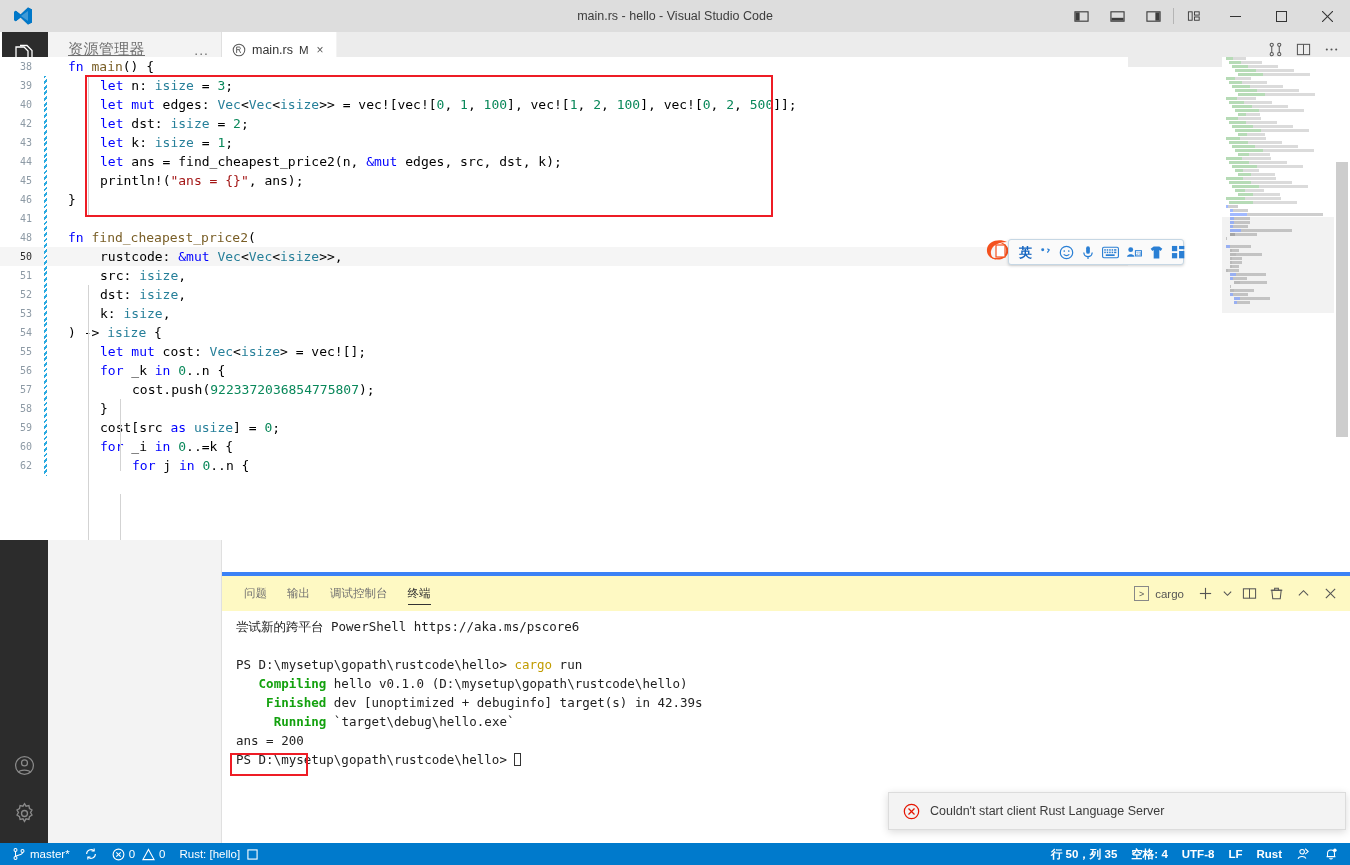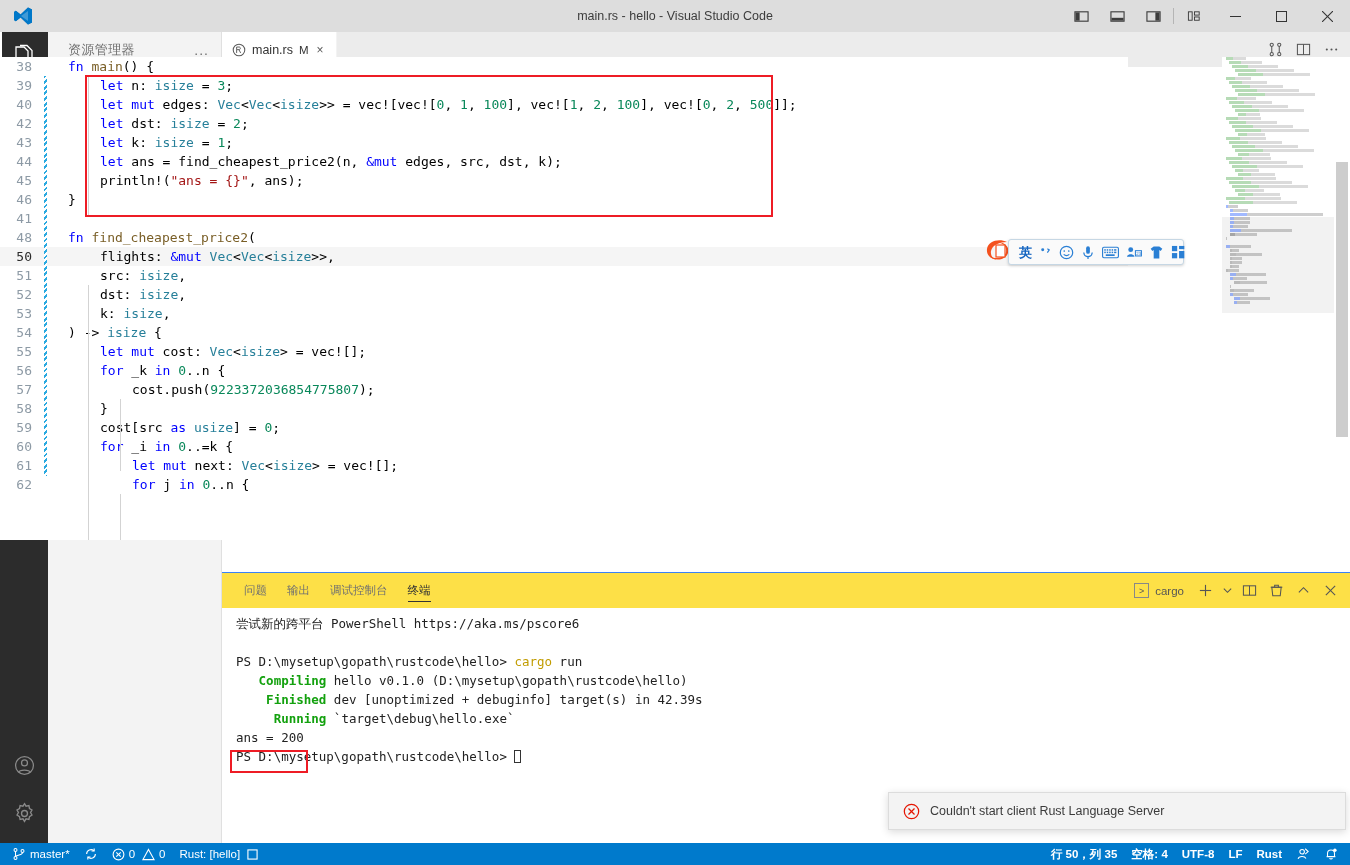--- a/index.html
+++ b/index.html
@@ -60,21 +60,21 @@
 
   
   .sidebar {
     position: absolute; top: 32px; left: 48px; width: 174px; height: 811px;
     background: #f3f3f3; border-right: 1px solid #e0e0e0;
   }
   .sb-header {
     height: 35px; display: flex; align-items: center; justify-content: space-between;
     padding: 0 6px 0 20px;
   }
-  .sb-title { font-size: 13px; color: #6f6f6f; letter-spacing: .4px; }
+  .sb-title { font-size: 15px; color: #6f6f6f; letter-spacing: .4px; text-decoration: underline; }
   .sb-dots { color: #6f6f6f; font-size: 14px; letter-spacing: 1px; padding: 0 6px; }
   .sb-row {
     height: 22px; display: flex; align-items: center; gap: 4px;
     font-size: 11.5px; font-weight: bold; color: #3b3b3b;
     padding-left: 4px; border-top: 1px solid #e7e7e7;
   }
   .sb-row.hl { background: #e4e6f1; }
   .chev { width: 16px; text-align: center; color: #5a5a5a; font-weight: normal; font-size: 11px; }
 
   
@@ -102,21 +102,21 @@
     position:absolute; top:57px; left:0; width:1128px; height:483px;
     background:#ffffff; overflow:hidden;
   }
   .line {
     height: 19px; display:flex; align-items:center;
     font-family: "DejaVu Sans Mono", monospace; font-size: 13px; white-space: pre;
   }
   .line.cur { background:#f5f5f5; }
   .lnum {
     width: 44px; text-align:right; padding-right:12px;
-    color:#8d9aa5; font-family:"DejaVu Sans Mono", monospace; font-size:13px;
+    color:#8d9aa5; font-family:"DejaVu Sans Mono", monospace; font-size:10px;
     flex: 0 0 44px;
   }
   .lnum.cur { color: #2b2b2b; }
   .ltext { padding-left: 0; color:#000; }
   
   .kw   { color: #0000ff; }
   .num  { color: #09885a; }
   .str  { color: #a31515; }
   .fnm  { color: #795e26; }
   .typ  { color: #267f99; }
@@ -156,21 +156,21 @@
     box-shadow: 0 1px 3px rgba(0,0,0,.18);
   }
   .ime-logo {
     position:absolute; left:982px; top:236px; width:32px; height:32px;
   }
   .ime-ic { color:#2a7fd4; font-size:13px; line-height:1; display:flex; align-items:center; }
 
   
   .panel {
     position:absolute; top:572px; left:222px; width:1128px; height:244px;
-    background:#fde047; border-top:1px solid #3b82f6;
+    background:#fef9c3; border-top:4px solid #3b82f6;
   }
   .panel-head { height:35px; display:flex; align-items:center; position:relative; padding-left:12px; }
   .ptab {
     font-size:11.5px; color:#707070; padding: 0 10px; height:35px; line-height:35px; position:relative;
   }
   .ptab.active { color:#333333; }
   .ptab.active::after {
     content:""; position:absolute; left:10px; right:10px; bottom:6px; height:1px; background:#333;
   }
   .panel-actions { position:absolute; right:8px; top:0; height:35px; display:flex; align-items:center; gap:3px; }
@@ -415,32 +415,31 @@
         <div class="line"><div class="lnum">38</div><div class="ltext" style="padding-left: 24px;"><span class="kw">fn</span><span> </span><span class="fnm">main</span><span class="punct">() {</span></div></div>
         <div class="line"><div class="lnum">39</div><div class="ltext" style="padding-left: 56px;"><span class="kw">let</span><span> n: </span><span class="typ">isize</span><span> = </span><span class="num">3</span><span class="punct">;</span></div></div>
         <div class="line"><div class="lnum">40</div><div class="ltext" style="padding-left: 56px;"><span class="kw">let</span><span> </span><span class="kw">mut</span><span> edges: </span><span class="typ">Vec</span><span class="punct">&lt;</span><span class="typ">Vec</span><span class="punct">&lt;</span><span class="typ">isize</span><span class="punct">&gt;&gt; = </span><span class="mac">vec!</span><span class="punct">[</span><span class="mac">vec!</span><span class="punct">[</span><span class="num">0</span><span class="punct">, </span><span class="num">1</span><span class="punct">, </span><span class="num">100</span><span class="punct">], </span><span class="mac">vec!</span><span class="punct">[</span><span class="num">1</span><span class="punct">, </span><span class="num">2</span><span class="punct">, </span><span class="num">100</span><span class="punct">], </span><span class="mac">vec!</span><span class="punct">[</span><span class="num">0</span><span class="punct">, </span><span class="num">2</span><span class="punct">, </span><span class="num">500</span><span class="punct">]];</span></div></div>
         <div class="line"><div class="lnum">42</div><div class="ltext" style="padding-left: 56px;"><span class="kw">let</span><span> dst: </span><span class="typ">isize</span><span> = </span><span class="num">2</span><span class="punct">;</span></div></div>
         <div class="line"><div class="lnum">43</div><div class="ltext" style="padding-left: 56px;"><span class="kw">let</span><span> k: </span><span class="typ">isize</span><span> = </span><span class="num">1</span><span class="punct">;</span></div></div>
         <div class="line"><div class="lnum">44</div><div class="ltext" style="padding-left: 56px;"><span class="kw">let</span><span> ans = find_cheapest_price2(n, </span><span class="kw">&amp;mut</span><span> edges, src, dst, k);</span></div></div>
         <div class="line"><div class="lnum">45</div><div class="ltext" style="padding-left: 56px;"><span class="mac">println!</span><span class="punct">(</span><span class="str">"ans = {}"</span><span class="punct">, ans);</span></div></div>
         <div class="line"><div class="lnum">46</div><div class="ltext" style="padding-left: 24px;"><span class="punct">}</span></div></div>
         <div class="line"><div class="lnum">41</div><div class="ltext" style="padding-left: 24px;"></div></div>
         <div class="line"><div class="lnum">48</div><div class="ltext" style="padding-left: 24px;"><span class="kw">fn</span><span> </span><span class="fnm">find_cheapest_price2</span><span class="punct">(</span></div></div>
-        <div class="line cur"><div class="lnum cur">50</div><div class="ltext" style="padding-left: 56px;"><span>flights: </span><span class="kw">&amp;mut</span><span> </span><span class="typ">Vec</span><span class="punct">&lt;</span><span class="typ">Vec</span><span class="punct">&lt;</span><span class="typ">isize</span><span class="punct">&gt;&gt;,</span></div></div>
+        <div class="line cur"><div class="lnum cur">50</div><div class="ltext" style="padding-left: 56px;"><span>rustcode: </span><span class="kw">&amp;mut</span><span> </span><span class="typ">Vec</span><span class="punct">&lt;</span><span class="typ">Vec</span><span class="punct">&lt;</span><span class="typ">isize</span><span class="punct">&gt;&gt;,</span></div></div>
         <div class="line"><div class="lnum">51</div><div class="ltext" style="padding-left: 56px;"><span>src: </span><span class="typ">isize</span><span class="punct">,</span></div></div>
         <div class="line"><div class="lnum">52</div><div class="ltext" style="padding-left: 56px;"><span>dst: </span><span class="typ">isize</span><span class="punct">,</span></div></div>
         <div class="line"><div class="lnum">53</div><div class="ltext" style="padding-left: 56px;"><span>k: </span><span class="typ">isize</span><span class="punct">,</span></div></div>
         <div class="line"><div class="lnum">54</div><div class="ltext" style="padding-left: 24px;"><span class="punct">) -&gt; </span><span class="typ">isize</span><span class="punct"> {</span></div></div>
         <div class="line"><div class="lnum">55</div><div class="ltext" style="padding-left: 56px;"><span class="kw">let</span><span> </span><span class="kw">mut</span><span> cost: </span><span class="typ">Vec</span><span class="punct">&lt;</span><span class="typ">isize</span><span class="punct">&gt; = </span><span class="mac">vec!</span><span class="punct">[];</span></div></div>
         <div class="line"><div class="lnum">56</div><div class="ltext" style="padding-left: 56px;"><span class="kw">for</span><span> _k </span><span class="kw">in</span><span> </span><span class="num">0</span><span class="punct">..</span><span>n {</span></div></div>
         <div class="line"><div class="lnum">57</div><div class="ltext" style="padding-left: 88px;"><span>cost.push(</span><span class="num">9223372036854775807</span><span class="punct">);</span></div></div>
         <div class="line"><div class="lnum">58</div><div class="ltext" style="padding-left: 56px;"><span class="punct">}</span></div></div>
         <div class="line"><div class="lnum">59</div><div class="ltext" style="padding-left: 56px;"><span>cost[src </span><span class="kw">as</span><span> </span><span class="typ">usize</span><span class="punct">] = </span><span class="num">0</span><span class="punct">;</span></div></div>
         <div class="line"><div class="lnum">60</div><div class="ltext" style="padding-left: 56px;"><span class="kw">for</span><span> _i </span><span class="kw">in</span><span> </span><span class="num">0</span><span class="punct">..=</span><span>k {</span></div></div>
-        <div class="line"><div class="lnum">61</div><div class="ltext" style="padding-left: 88px;"><span class="kw">let</span><span> </span><span class="kw">mut</span><span> next: </span><span class="typ">Vec</span><span class="punct">&lt;</span><span class="typ">isize</span><span class="punct">&gt; = </span><span class="mac">vec!</span><span class="punct">[];</span></div></div>
         <div class="line"><div class="lnum">62</div><div class="ltext" style="padding-left: 88px;"><span class="kw">for</span><span> j </span><span class="kw">in</span><span> </span><span class="num">0</span><span class="punct">..</span><span>n {</span></div></div>
       </div>
 
     <div class="indent-guide" style="left:88px; top:19px; height:140px;"></div>
     <div class="indent-guide" style="left:88px; top:228px; height:305px;"></div>
     <div class="indent-guide" style="left:120px; top:342px; height:72px;"></div>
     <div class="indent-guide" style="left:120px; top:437px; height:96px;"></div>
 
     <div class="red-box" style="left:85px; top:18px; width:688px; height:142px;"></div>
   </div>

